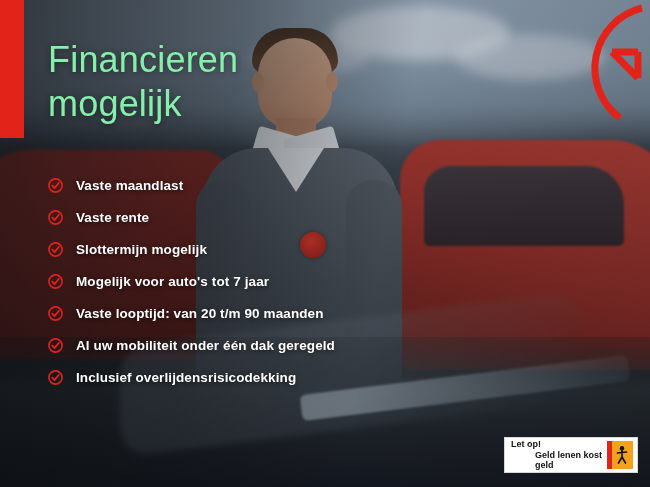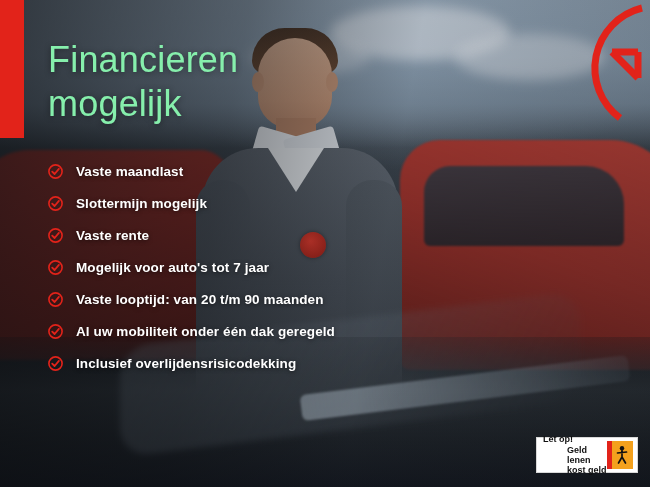--- a/index.html
+++ b/index.html
@@ -173,21 +173,21 @@
     line-height: 1.22;
     font-weight: 400;
     letter-spacing: .2px;
     text-shadow: 0 1px 6px rgba(0,0,0,.45);
     white-space: pre-line;
     margin: 0;
   }
 
   .features {
     position: absolute;
-    left: 48px; top: 155px;
+    left: 48px; top: 169px;
     list-style: none;
     margin: 0; padding: 0;
     width: 470px;
   }
   .feature {
     display: flex;
     align-items: center;
     height: 32px;
     margin-bottom: 0px;
   }
@@ -204,21 +204,21 @@
     font-weight: 700;
     letter-spacing: .1px;
     text-shadow: 0 1px 4px rgba(0,0,0,.55);
     white-space: nowrap;
   }
 
   
   .warning-badge {
     position: absolute;
     right: 12px; bottom: 14px;
-    width: 102px; height: 36px;
+    width: 134px; height: 36px;
     background: #ffffff;
     border: 1px solid #d8d8d8;
     display: flex;
     align-items: center;
     padding: 0 4px 0 6px;
     box-sizing: border-box;
   }
   .warn-text {
     flex: 1 1 auto;
     line-height: 1.15;
@@ -322,31 +322,31 @@
       <span class="feature-label">Vaste maandlast</span>
     </li>
 
     <li class="feature">
       <span class="check">
         <svg width="15" height="15" viewBox="0 0 15 15">
             <circle cx="7.5" cy="7.5" r="6.6" fill="none" stroke="#e2231a" stroke-width="1.6"></circle>
             <path d="M4.2 7.6 L6.6 10 L10.9 4.9" fill="none" stroke="#e2231a" stroke-width="1.8" stroke-linecap="round" stroke-linejoin="round"></path>
           </svg>
       </span>
+      <span class="feature-label">Vaste rente</span>
+    </li>
+
+    <li class="feature">
+      <span class="check">
+        <svg width="15" height="15" viewBox="0 0 15 15">
+            <circle cx="7.5" cy="7.5" r="6.6" fill="none" stroke="#e2231a" stroke-width="1.6"></circle>
+            <path d="M4.2 7.6 L6.6 10 L10.9 4.9" fill="none" stroke="#e2231a" stroke-width="1.8" stroke-linecap="round" stroke-linejoin="round"></path>
+          </svg>
+      </span>
       <span class="feature-label">Slottermijn mogelijk</span>
-    </li>
-
-    <li class="feature">
-      <span class="check">
-        <svg width="15" height="15" viewBox="0 0 15 15">
-            <circle cx="7.5" cy="7.5" r="6.6" fill="none" stroke="#e2231a" stroke-width="1.6"></circle>
-            <path d="M4.2 7.6 L6.6 10 L10.9 4.9" fill="none" stroke="#e2231a" stroke-width="1.8" stroke-linecap="round" stroke-linejoin="round"></path>
-          </svg>
-      </span>
-      <span class="feature-label">Vaste rente</span>
     </li>
 
     <li class="feature">
       <span class="check">
         <svg width="15" height="15" viewBox="0 0 15 15">
             <circle cx="7.5" cy="7.5" r="6.6" fill="none" stroke="#e2231a" stroke-width="1.6"></circle>
             <path d="M4.2 7.6 L6.6 10 L10.9 4.9" fill="none" stroke="#e2231a" stroke-width="1.8" stroke-linecap="round" stroke-linejoin="round"></path>
           </svg>
       </span>
       <span class="feature-label">Mogelijk voor auto's tot 7 jaar</span>

